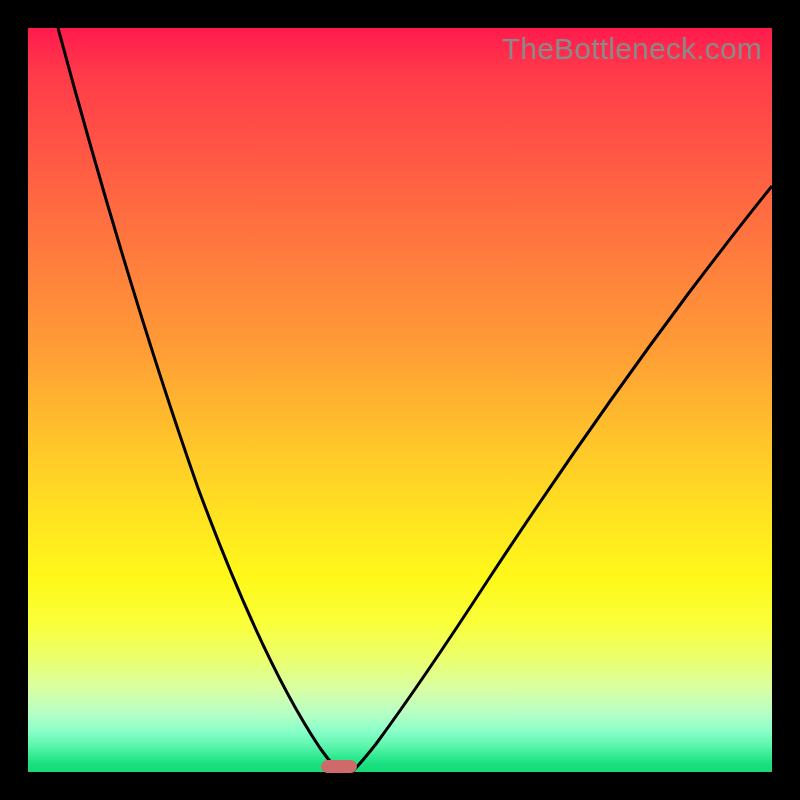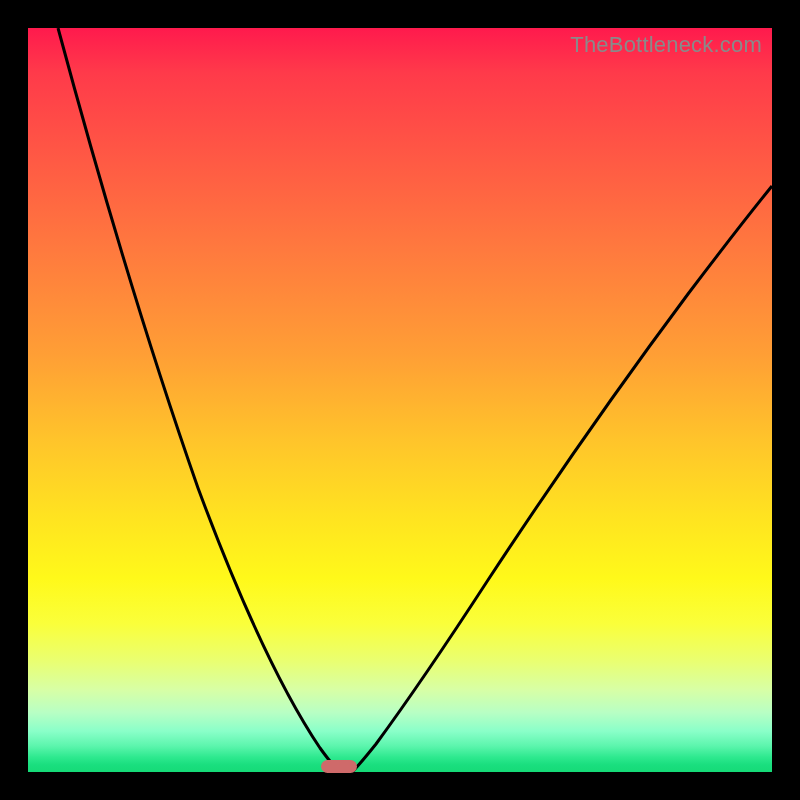--- a/index.html
+++ b/index.html
@@ -43,21 +43,21 @@
       #2ee98f 98%,
       #1adf7f 99%,
       #15da77 100%
     );
   }
   .watermark {
     position: absolute;
     top: 4px;
     right: 10px;
     color: #8a8a8a;
-    font-size: 22px;
+    font-size: 30px;
     font-weight: 500;
     letter-spacing: 0.2px;
     user-select: none;
   }
   svg.curve {
     position: absolute;
     left: 0;
     top: 0;
     width: 744px;
     height: 744px;

